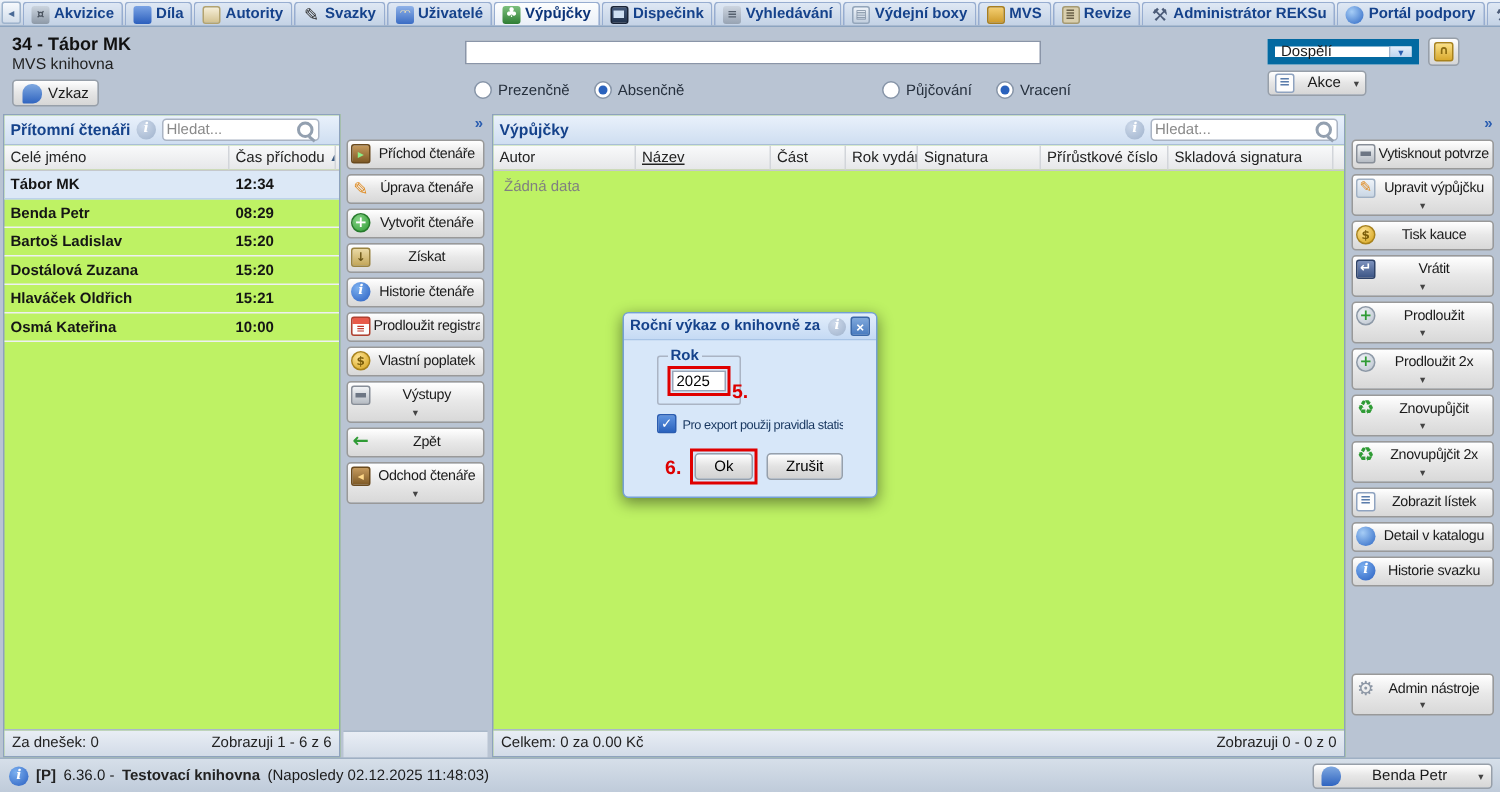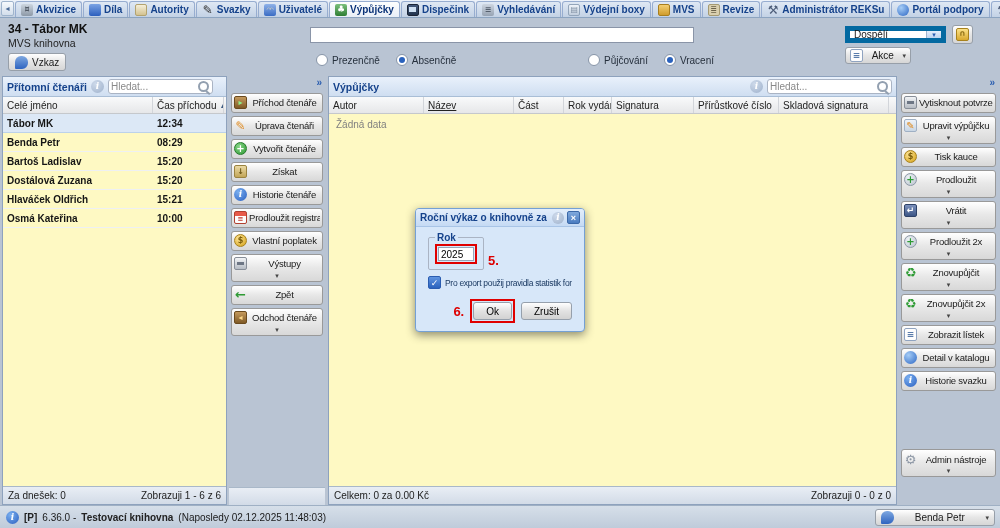--- a/index.html
+++ b/index.html
@@ -66,21 +66,21 @@
   .radio-label{color:#26303d;font-size:10px}
   .combo{position:absolute;left:845px;top:8px;width:101px;height:17px;display:flex;border:5px solid #0369a1;background:#fff;align-items:center}
   .combo-val{flex:1;padding:0 4px;font-size:10px;color:#1a1a1a}
   .combo-trig{width:15px;height:100%;background:linear-gradient(#e4eefb,#bed4ef);border-left:1px solid #9fb4cd;display:flex;align-items:center;justify-content:center;color:#2a5db0;font-size:7px}
   .lockbtn{position:absolute;left:952px;top:7px;width:21px;height:19px;justify-content:center}
   .akce{position:absolute;left:845px;top:29px;width:66px;height:17px;padding:0 4px}
   .akce .lbl{flex:1;text-align:center}
   .ddglyph{font-size:7px;color:#444}
 
   
-  .panel{position:absolute;top:76px;height:429px;background:#fef9c3;border:1px solid #8ea2bd;display:flex;flex-direction:column}
+  .panel{position:absolute;top:76px;height:429px;background:#bef264;border:1px solid #8ea2bd;display:flex;flex-direction:column}
   .panel-left{left:2px;width:225px}
   .panel-right{left:328px;width:569px}
   .panel-header{height:20px;background:linear-gradient(#e9f1fb,#cfdef1);border-bottom:1px solid #a9bed6;display:flex;align-items:center;padding:0 4px;gap:4px;flex:none}
   .panel-title{font-weight:bold;color:#15428b;font-size:10.5px;white-space:nowrap}
   .spacer{flex:1}
   .searchbox{display:flex;align-items:center;background:#fff;border:1px solid #aab4c4;border-radius:3px;height:15px;padding:0 2px;gap:2px}
   .searchbox input{border:none;outline:none;font-size:10px;color:#555;width:84px;background:transparent}
   .searchbox input::placeholder{color:#8a8a8a}
   .sb-wide input{width:104px}
   .grid-header{height:17px;display:flex;background:linear-gradient(#f9fafb,#e6e7e9);border-bottom:1px solid #c5c8cc;flex:none}
@@ -116,21 +116,21 @@
   .sb-lib{font-weight:bold;color:#222}
   .userbtn{position:absolute;right:5px;top:3px;width:120px;height:17px;padding:0 5px}
   .userbtn .lbl{flex:1;text-align:center}
 
   
   .modal{position:absolute;left:415px;top:208px;width:170px;background:#d7e7f9;border:1px solid #74a0d4;border-radius:4px;box-shadow:0 3px 10px rgba(0,0,0,.45);z-index:10}
   .modal-title{height:18px;display:flex;align-items:center;padding:0 4px;gap:3px;background:linear-gradient(#e3eefb,#c5daf4);border-bottom:1px solid #a8c4e6;border-radius:3px 3px 0 0}
   .modal-title .txt{flex:1;font-weight:bold;font-size:10px;color:#15428b;white-space:nowrap;overflow:hidden}
   .modal-title .icn{width:12px;height:12px}
   .closebtn{width:13px;height:13px;background:linear-gradient(#7fa8dc,#4a7cc0);border:1px solid #3a68a8;border-radius:2px;color:#fff;font-size:9px;font-weight:bold;display:flex;align-items:center;justify-content:center;cursor:pointer;flex:none}
-  .modal-body{padding:4px 12px 8px;position:relative}
+  .modal-body{padding:4px 22px 8px;position:relative}
   .modal fieldset{border:1px solid #aab4c4;border-radius:2px;margin:1px 0 6px;padding:1px 6px 5px;width:52px}
   .modal legend{font-weight:bold;color:#15428b;font-size:10px;padding:0 2px}
   .red-wrap{display:inline-flex;border:2px solid #e00000;padding:1px;background:transparent}
   .yearinput{width:36px;height:14px;border:1px solid #98a5b8;font-size:10px;padding:0 2px}
   .ann{color:#dd0000;font-weight:bold;font-size:13px}
   .ann5{position:absolute;left:72px;top:26px}
   .cbrow{display:flex;align-items:center;gap:4px;margin:4px 0 10px;white-space:nowrap;overflow:hidden}
   .cb{width:13px;height:13px;background:linear-gradient(#5f94e0,#2a62bd);border:1px solid #2a5cb0;border-radius:2px;color:#fff;font-size:9px;display:flex;align-items:center;justify-content:center;flex:none;cursor:pointer}
   .cb::before{content:"✓"}
   .cblabel{font-size:8.5px;letter-spacing:-0.3px;color:#16355e}
@@ -335,21 +335,21 @@
       <div class="abtn-main">
         <span class="icn i-door-in"></span>
         <span class="abtn-label">Příchod čtenáře</span>
       </div>
 
     </div>
 
     <div class="abtn">
       <div class="abtn-main">
         <span class="icn i-pencil"></span>
-        <span class="abtn-label">Úprava čtenáři</span>
+        <span class="abtn-label">Úprava čtenáře</span>
       </div>
 
     </div>
 
     <div class="abtn">
       <div class="abtn-main">
         <span class="icn i-plus"></span>
         <span class="abtn-label">Vytvořit čtenáře</span>
       </div>
 
@@ -486,30 +486,30 @@
     <div class="abtn">
       <div class="abtn-main">
         <span class="icn i-coins"></span>
         <span class="abtn-label">Tisk kauce</span>
       </div>
 
     </div>
 
     <div class="abtn">
       <div class="abtn-main">
+        <span class="icn i-return"></span>
+        <span class="abtn-label">Vrátit</span>
+      </div>
+      <div class="split-arrow">▾</div>
+    </div>
+
+    <div class="abtn">
+      <div class="abtn-main">
         <span class="icn i-prolong"></span>
         <span class="abtn-label">Prodloužit</span>
-      </div>
-      <div class="split-arrow">▾</div>
-    </div>
-
-    <div class="abtn">
-      <div class="abtn-main">
-        <span class="icn i-return"></span>
-        <span class="abtn-label">Vrátit</span>
       </div>
       <div class="split-arrow">▾</div>
     </div>
 
     <div class="abtn">
       <div class="abtn-main">
         <span class="icn i-prolong"></span>
         <span class="abtn-label">Prodloužit 2x</span>
       </div>
       <div class="split-arrow">▾</div>

